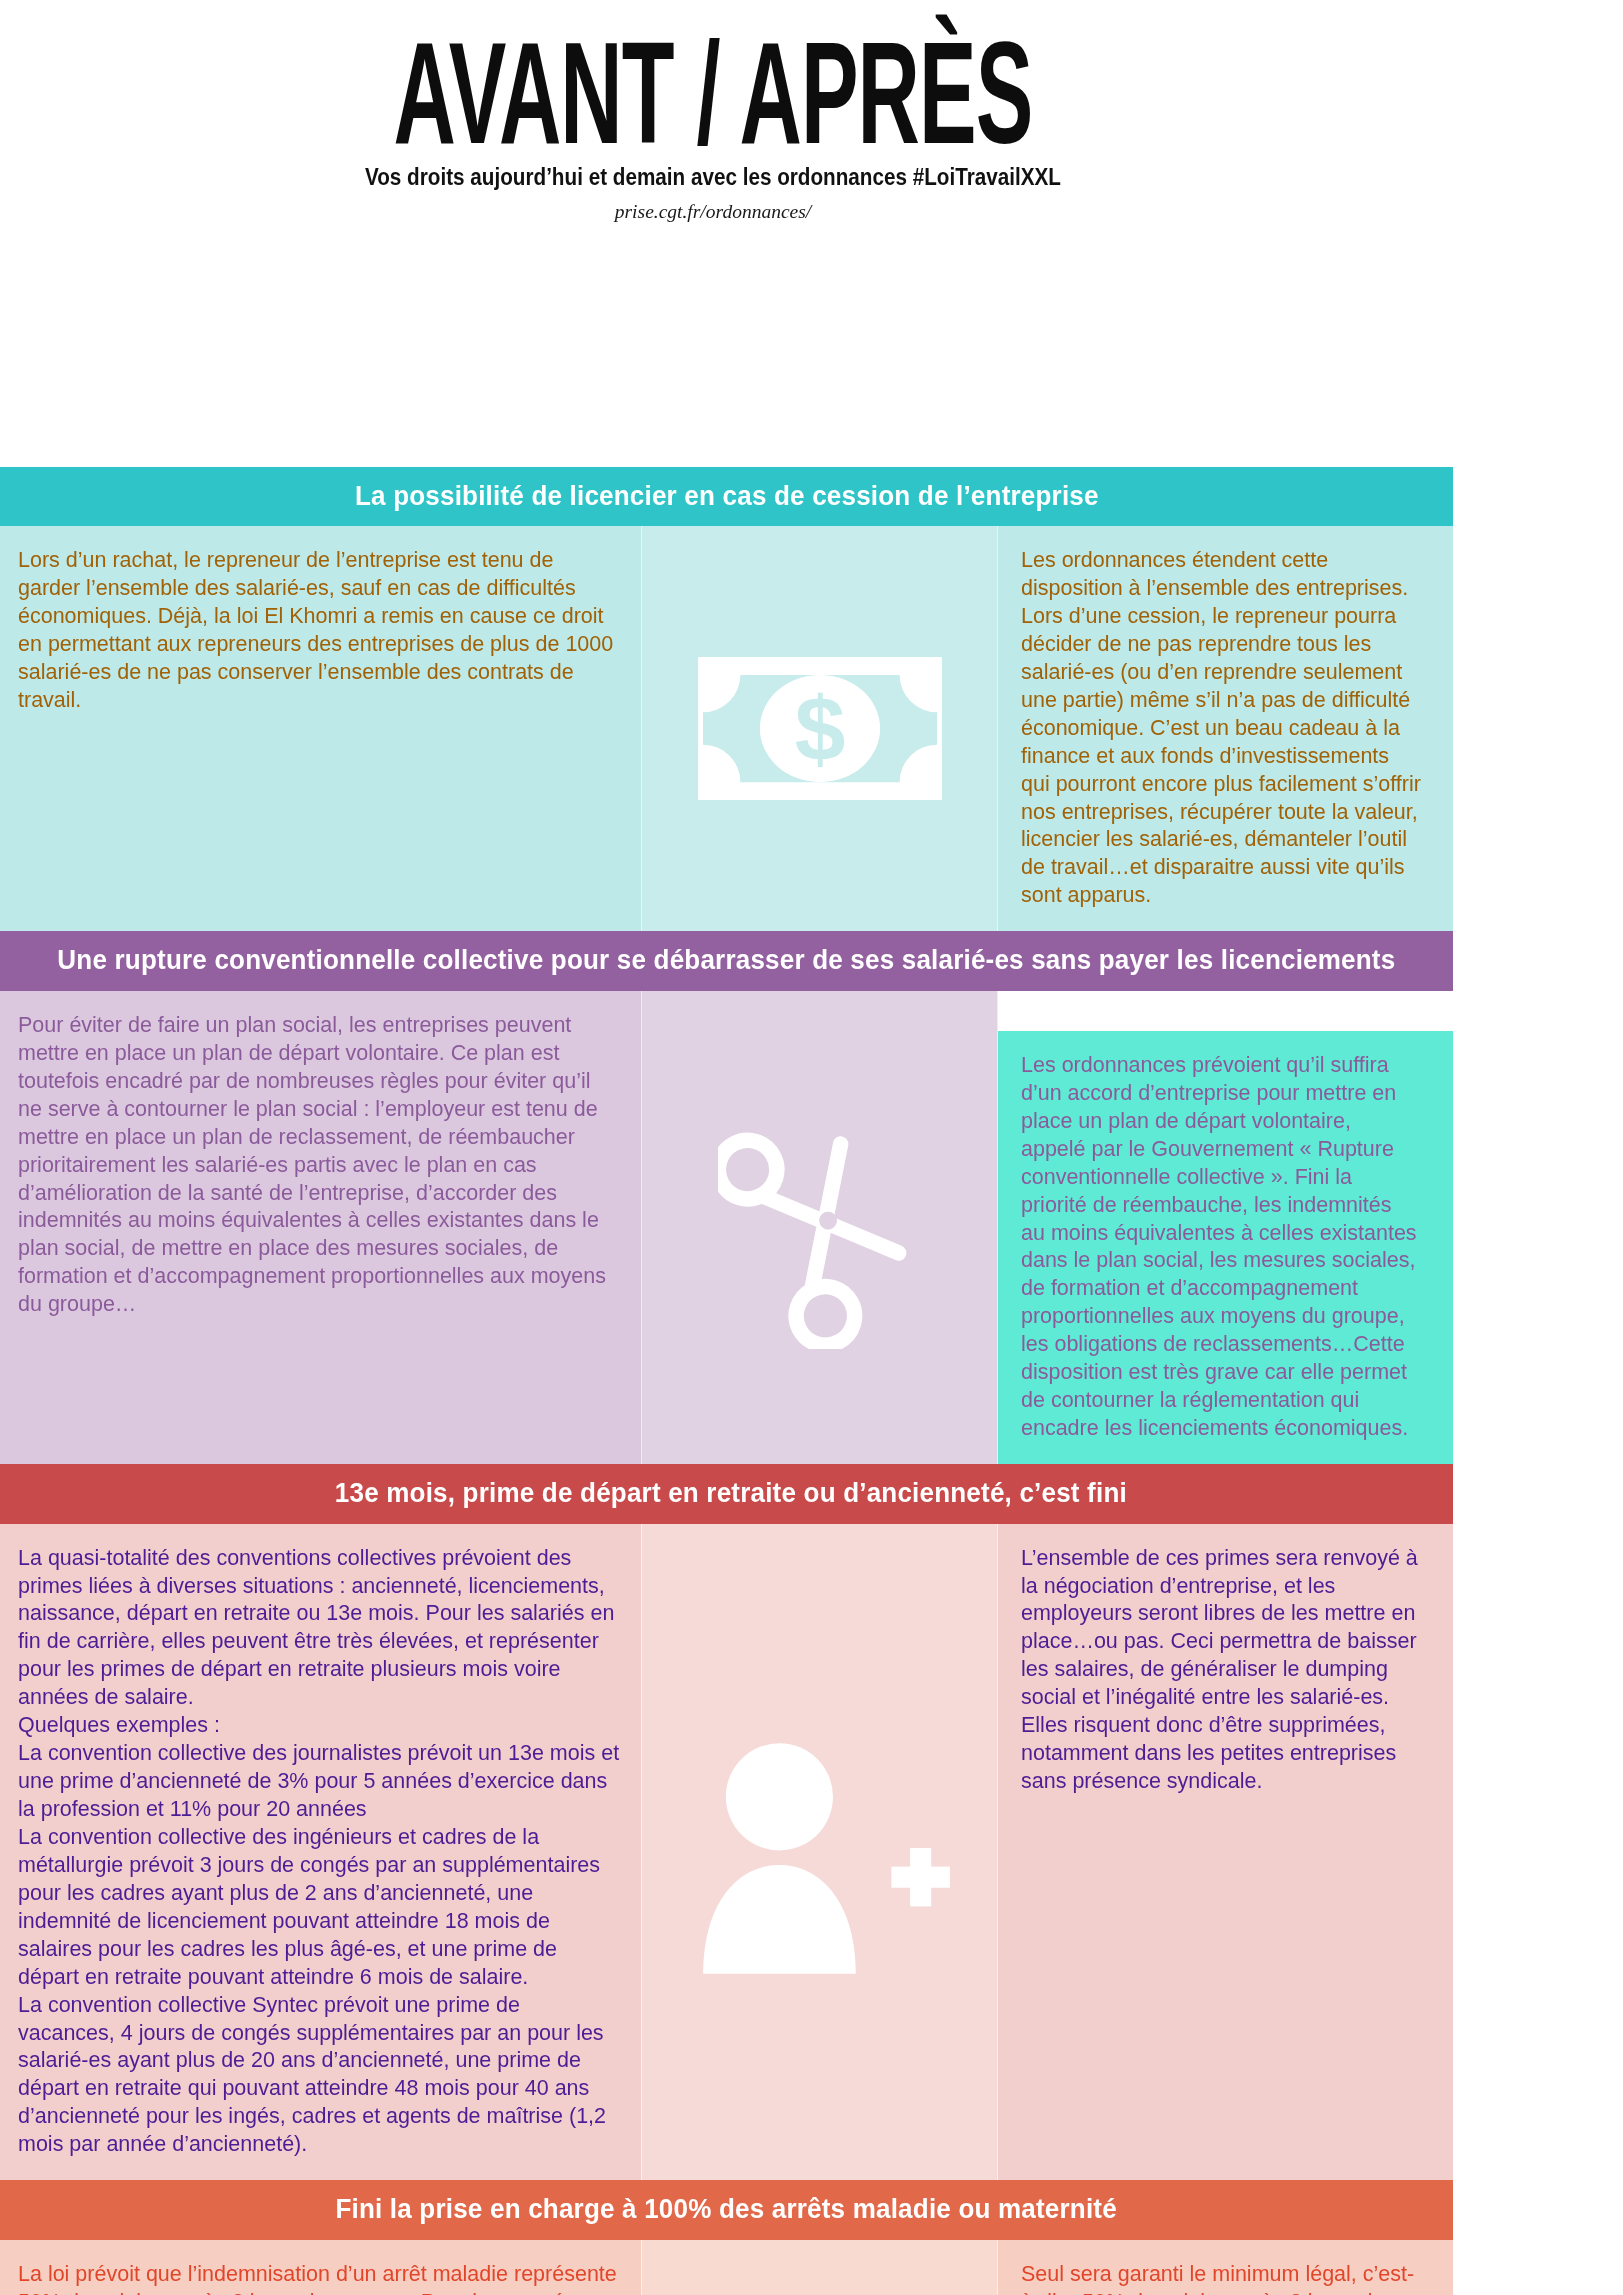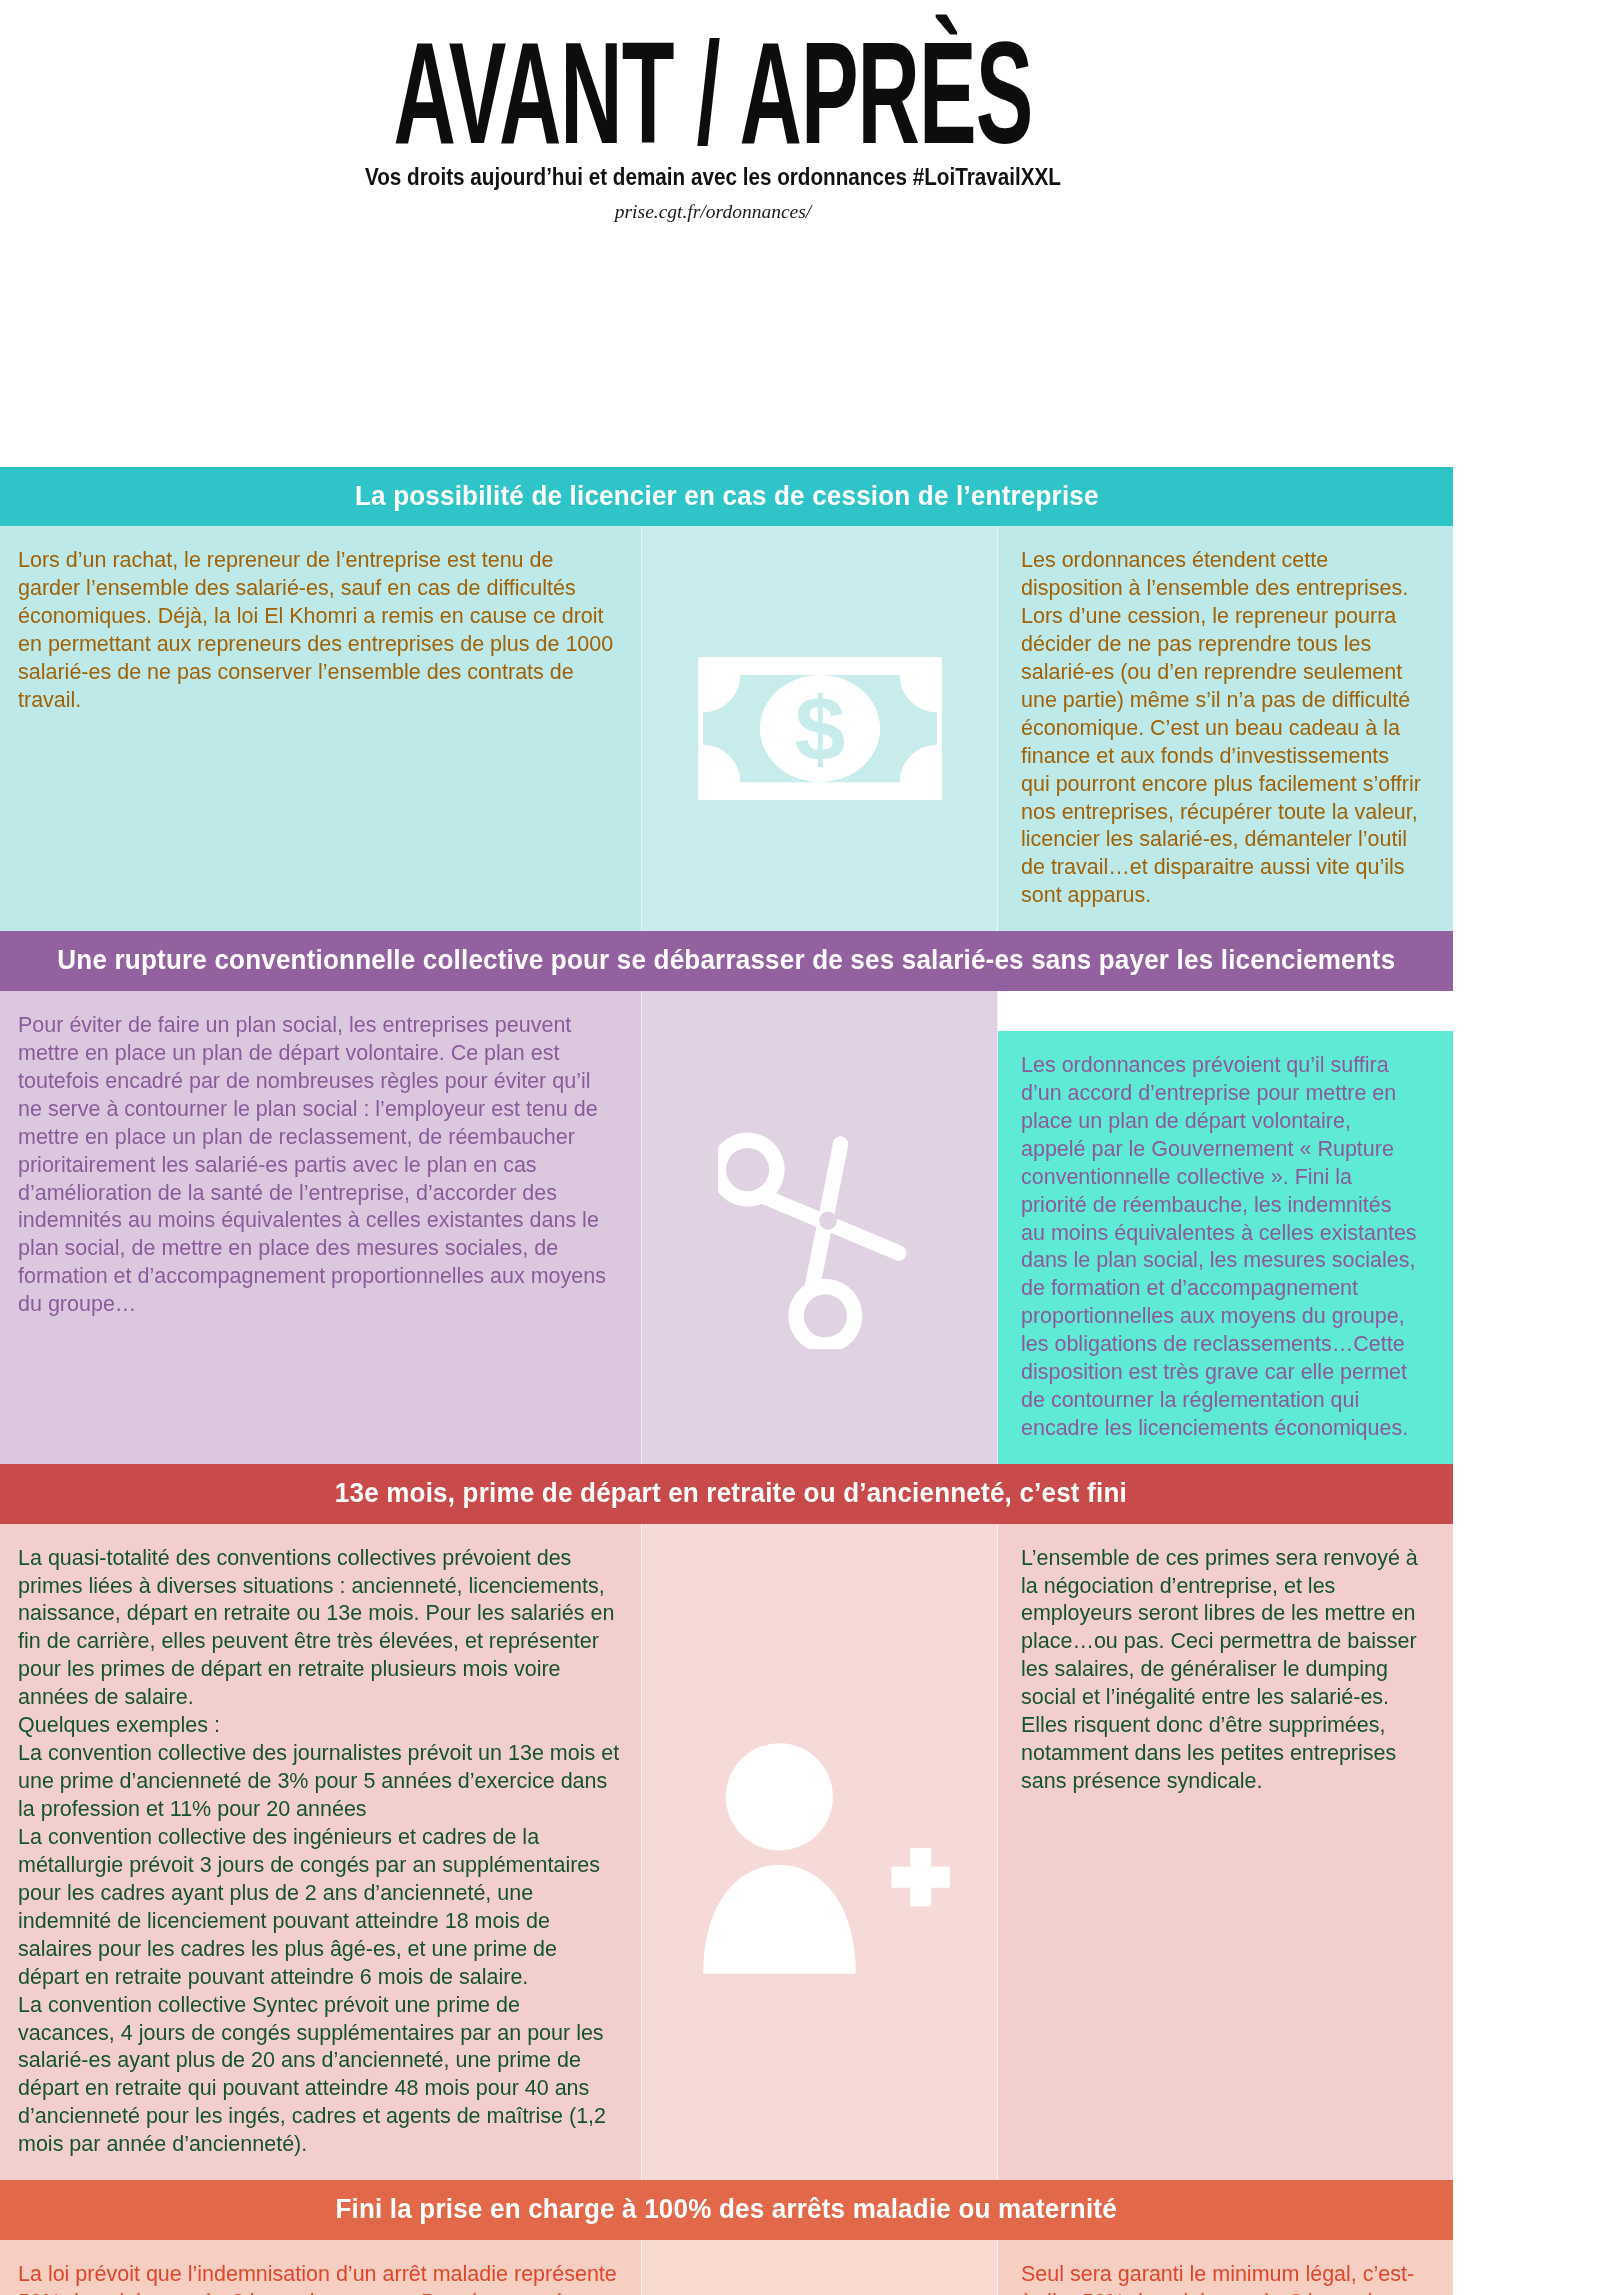--- a/index.html
+++ b/index.html
@@ -96,21 +96,21 @@
   .s-purple .col-left  { background: #DBC8DE; }
   .s-purple .col-mid   { background: #E0D1E3; }
   .s-purple .col-right { background: #5eead4; margin-top: 40px; }
   .s-purple .body-text { color: #8B5A9B; }
 
   
   .s-red .band      { background: #C84A4A; padding-left: 8px; }
   .s-red .col-left  { background: #F2CFCC; }
   .s-red .col-mid   { background: #F6DAD7; }
   .s-red .col-right { background: #F2CFCC; }
-  .s-red .body-text { color: #14532d; }
+  .s-red .body-text { color: #4c1d95; }
 
   
   .s-orange .band      { background: #E2684A; }
   .s-orange .col-left  { background: #F6CFC2; }
   .s-orange .col-mid   { background: #F9DAD0; }
   .s-orange .col-right { background: #F6CFC2; }
   .s-orange .body-text { color: #E1462B; }
 
   
   .col-mid  { border-left: 1.6px solid rgba(255,255,255,0.55);

